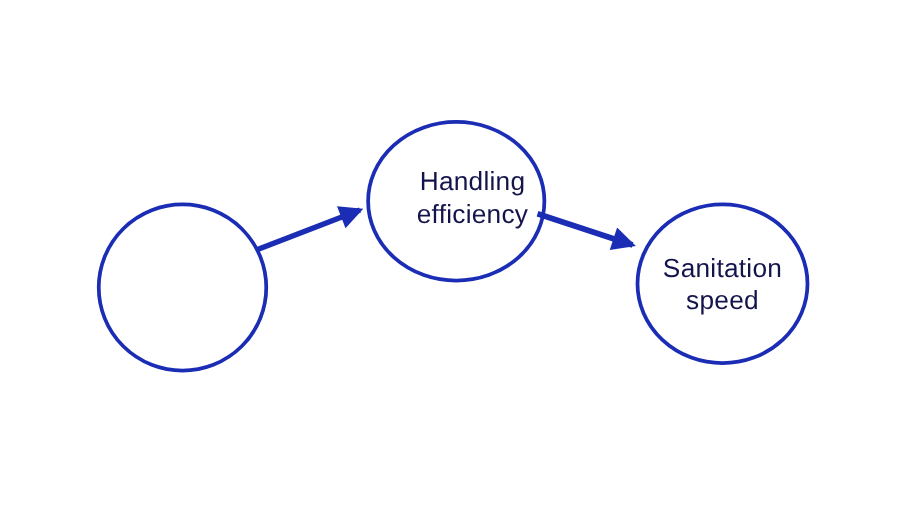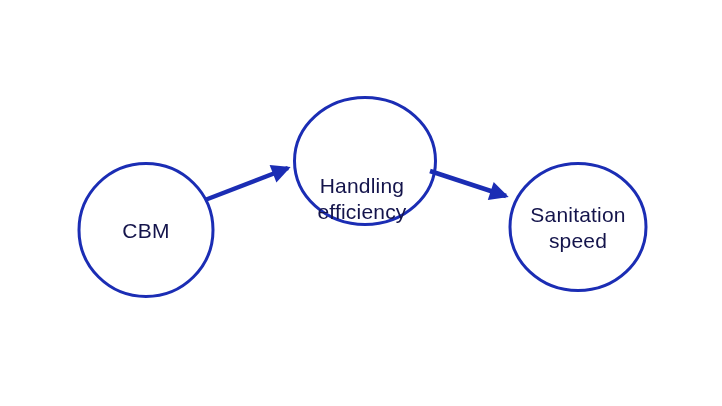--- a/index.html
+++ b/index.html
@@ -38,21 +38,21 @@
     position: absolute;
     transform: translate(-50%, -50%);
     color: var(--text, #14144B);
     font-size: 21px;
     line-height: 1.22;
     text-align: center;
     white-space: pre-line;
     letter-spacing: 0.2px;
   }
   .label-cbm { left: 146px; top: 231px; }
-  .label-handling { left: 362px; top: 159px; margin-top: 40px; }
+  .label-handling { left: 378px; top: 159px; }
   .label-sanitation { left: 578px; top: 228px; text-align: center; }
 </style>
 </head>
 <body>
 
 <div class="canvas">
   <svg width="722" height="406" viewBox="0 0 722 406">
     <defs>
       <marker id="arrow-head" viewBox="0 0 10 10" refX="8.5" refY="5" markerWidth="4.6" markerHeight="4.2" markerUnits="strokeWidth" orient="auto">
         <path class="arrowhead" d="M 0 0 L 10 5 L 0 10 Z"></path>
@@ -60,18 +60,17 @@
     </defs>
 
     <line class="edge-line" x1="205" y1="200" x2="288" y2="168" marker-end="url(#arrow-head)"></line>
     <line class="edge-line" x1="430" y1="171" x2="506" y2="196" marker-end="url(#arrow-head)"></line>
 
     <ellipse class="node-shape" cx="146" cy="230" rx="67" ry="66.5"></ellipse>
     <ellipse class="node-shape" cx="365" cy="161" rx="70.5" ry="63.5"></ellipse>
     <ellipse class="node-shape" cx="578" cy="227" rx="68" ry="63.5"></ellipse>
   </svg>
 
-  <div class="node-label label-cbm">CBM</div>
   <div class="node-label label-handling">Handling
 efficiency</div>
   <div class="node-label label-sanitation">Sanitation
 speed</div>
 </div>
 
 </body></html>

